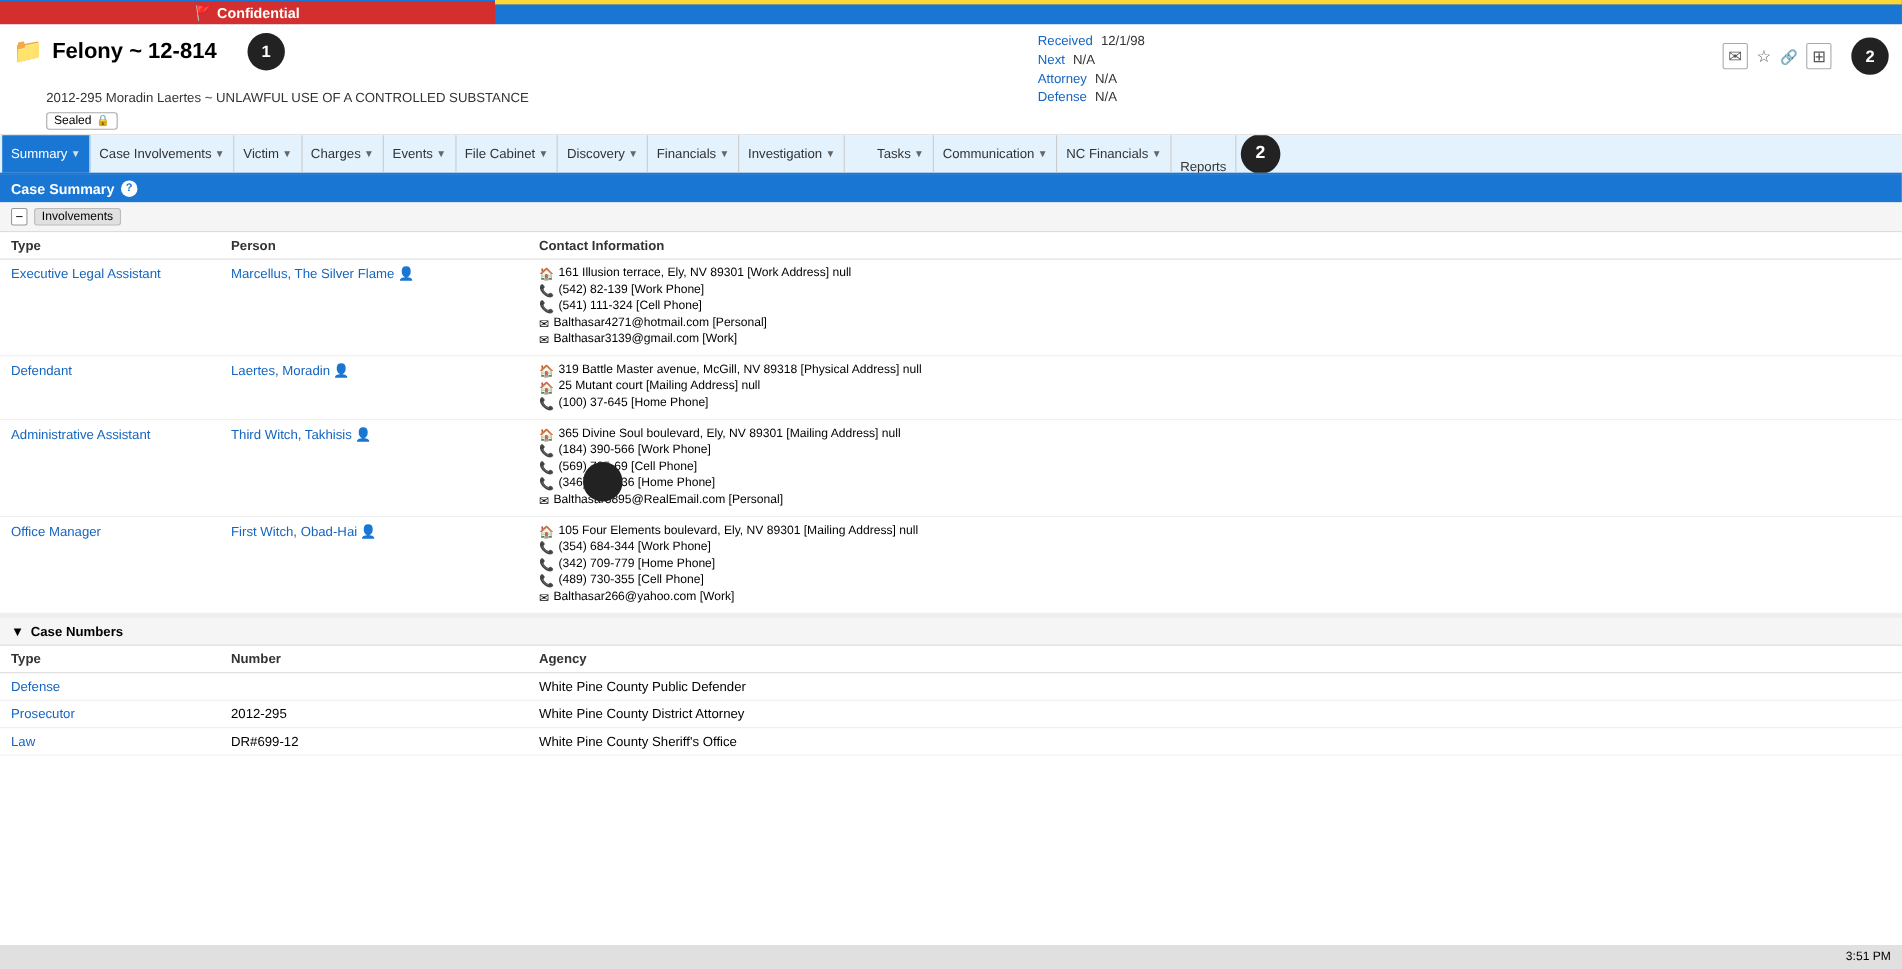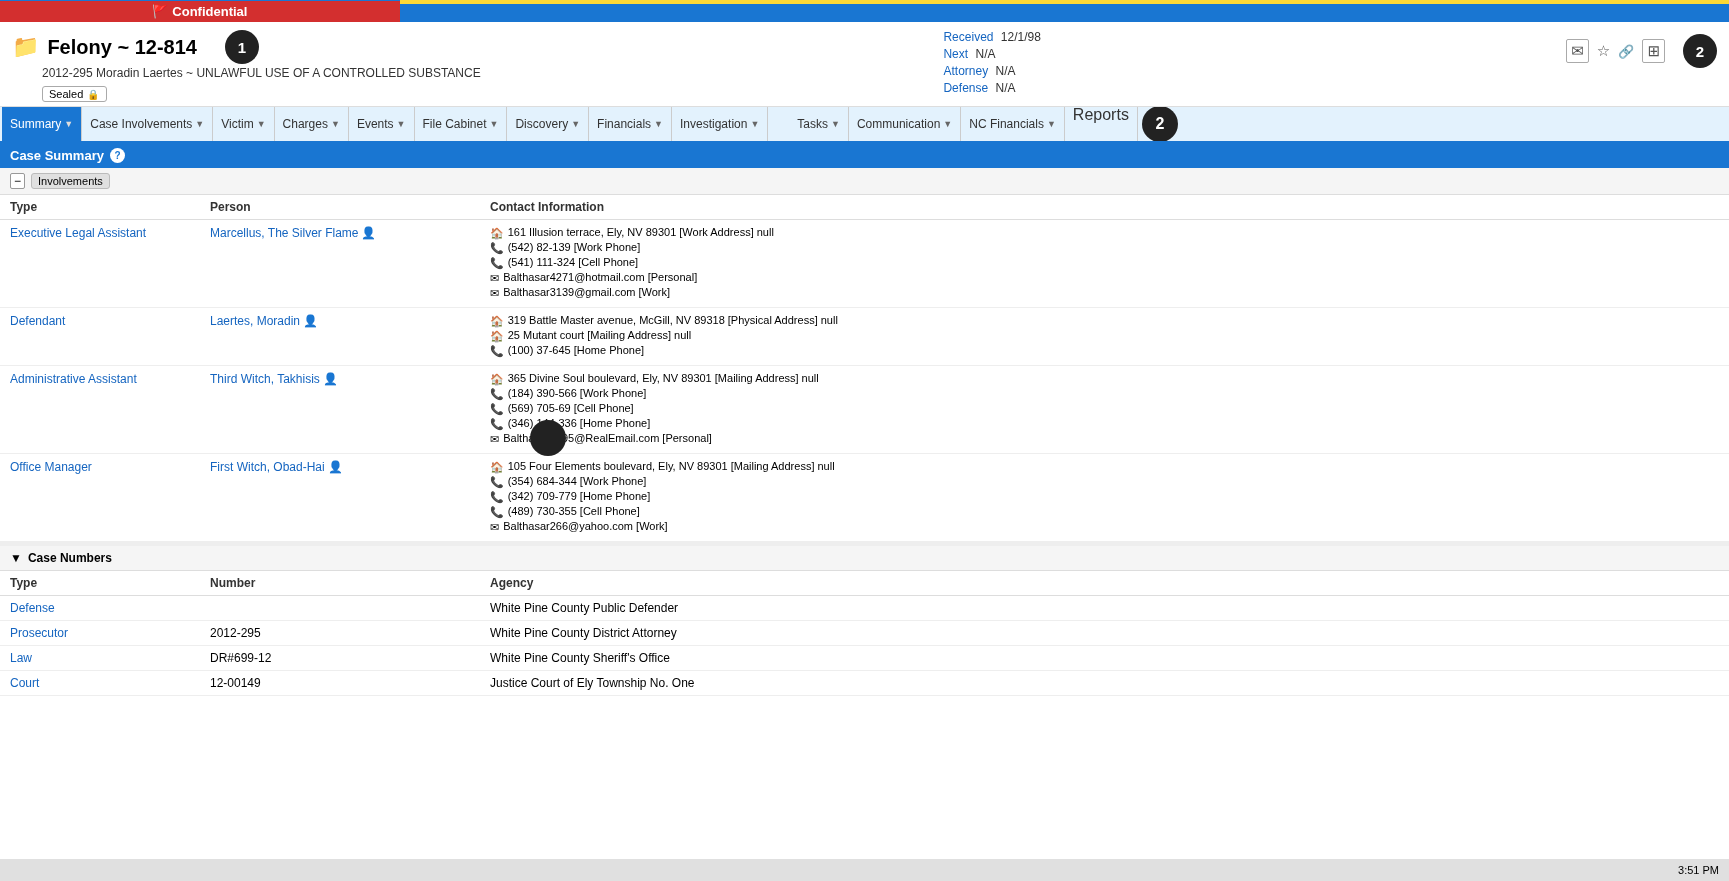--- a/index.html
+++ b/index.html
@@ -2,40 +2,40 @@
 <html><head>
   <meta charset="utf-8">
   <style>
     * { margin: 0; padding: 0; box-sizing: border-box; }
     body { font-family: Arial, sans-serif; font-size: 12px; background: #fff; overflow-x: hidden; }
   </style>
 </head>
 <body>
 
 <div style="background:#1976d2; height:22px; display:flex; align-items:center;">
-  <div style="background:#d32f2f; color:white; text-align:center; padding:3px 0; font-weight:bold; font-size:13px; width:400px;">
+  <div style="background:#d32f2f; color:white; text-align:center; padding:3px 0; font-weight:bold; font-size:13px; width:450px;">
     <span>🚩 Confidential</span>
   </div>
   <div style="flex:1; background:#1976d2; height:22px; position:relative;">
 
     <div style="position:absolute; top:0; left:0; width:100%; height:4px; background:#fdd835;"></div>
   </div>
 </div>
 
 <div style="background:#fff; padding:8px 12px 4px 12px; border-bottom:1px solid #ddd; display:flex; justify-content:space-between; align-items:flex-start;">
   <div>
     <div style="font-size:20px; font-weight:bold; display:flex; align-items:center; gap:8px;">
       <span style="color:#f5a623; font-size:22px;">📁</span>
       <span>Felony ~ 12-814</span>
 
       <div style="width:34px; height:34px; background:#222; border-radius:50%; color:white; font-size:15px; font-weight:bold; display:inline-flex; align-items:center; justify-content:center; margin-left:20px;">
         <span>1</span>
       </div>
     </div>
-    <div style="font-size:12px; color:#333; margin-top:2px; margin-left:30px;">2012-295 Moradin Laertes ~ UNLAWFUL USE OF A CONTROLLED SUBSTANCE</div>
+    <div style="font-size:12px; color:#333; margin-top:18px; margin-left:30px;">2012-295 Moradin Laertes ~ UNLAWFUL USE OF A CONTROLLED SUBSTANCE</div>
     <div style="display:inline-flex; align-items:center; gap:4px; border:1px solid #aaa; border-radius:3px; padding:1px 6px; font-size:11px; margin-top:6px; margin-left:30px; cursor:pointer;">
       <span>Sealed</span>
       <span style="font-size:10px;">🔒</span>
     </div>
   </div>
 
   <div style="font-size:12px; min-width:200px; margin-left:40px;">
     <div style="margin-bottom:3px;">
       <span style="color:#1565c0;">Received</span>
       <span style="color:#333; margin-left:4px;">12/1/98</span>
@@ -108,21 +108,21 @@
     <span style="font-size:9px; color:#666;">▼</span>
   </div>
   <div style="display:inline-flex; align-items:center; padding:0 8px; height:36px; cursor:pointer; font-size:12px; color:#333; white-space:nowrap; border-right:1px solid #ccc; gap:3px;">
     <span>Communication</span>
     <span style="font-size:9px; color:#666;">▼</span>
   </div>
   <div style="display:inline-flex; align-items:center; padding:0 8px; height:36px; cursor:pointer; font-size:12px; color:#333; white-space:nowrap; border-right:1px solid #ccc; gap:3px;">
     <span>NC Financials</span>
     <span style="font-size:9px; color:#666;">▼</span>
   </div>
-  <div style="display:inline-flex; align-items:flex-start; padding:0 8px; height:36px; cursor:pointer; font-size:16px; color:#333; white-space:nowrap; border-right:1px solid #ccc; gap:3px;">
+  <div style="display:inline-flex; align-items:flex-end; padding:0 8px; height:36px; cursor:pointer; font-size:12px; color:#333; white-space:nowrap; border-right:1px solid #ccc; gap:3px;">
     <span>Reports</span>
   </div>
 
   <div style="width:36px; height:36px; background:#222; border-radius:50%; color:white; font-size:16px; font-weight:bold; display:inline-flex; align-items:center; justify-content:center; margin-left:4px; flex-shrink:0;">
     <span>2</span>
   </div>
 </div>
 
 <div>
   <div style="background:#1976d2; color:white; padding:5px 10px; font-size:13px; font-weight:bold; display:flex; align-items:center; gap:6px;">
@@ -266,25 +266,20 @@
         <tr style="border-bottom: 1px solid rgb(238, 238, 238); border-radius: 12px;">
           <td style="padding: 5px 10px; font-size: 12px;"><a href="#" style="color: rgb(21, 101, 192); text-decoration: none;">Prosecutor</a></td>
           <td style="padding: 5px 10px; font-size: 12px;">2012-295</td>
           <td style="padding: 5px 10px; font-size: 12px;">White Pine County District Attorney</td>
         </tr>
         <tr style="border-bottom: 1px solid rgb(238, 238, 238);">
           <td style="padding: 5px 10px; font-size: 12px;"><a href="#" style="color: rgb(21, 101, 192); text-decoration: none;">Law</a></td>
           <td style="padding: 5px 10px; font-size: 12px;">DR#699-12</td>
           <td style="padding: 5px 10px; font-size: 12px;">White Pine County Sheriff's Office</td>
         </tr>
-        <tr style="border-bottom: 1px solid rgb(238, 238, 238);">
-          <td style="padding: 5px 10px; font-size: 12px;"><a href="#" style="color: rgb(21, 101, 192); text-decoration: none;">Court</a></td>
-          <td style="padding: 5px 10px; font-size: 12px;">12-00149</td>
-          <td style="padding: 5px 10px; font-size: 12px;">Justice Court of Ely Township No. One</td>
-        </tr>
       </tbody>
   </table>
 </div>
 
 <div style="position:fixed; bottom:0; left:0; right:0; background:#e0e0e0; height:22px; display:flex; align-items:center; padding:0 10px; font-size:11px; justify-content:flex-end;">
   <span>3:51 PM</span>
 </div>
 
 <div style="position:fixed; left:530px; top:420px; width:36px; height:36px; background:#222; border-radius:50%; color:white; font-size:16px; font-weight:bold; display:inline-flex; align-items:center; justify-content:center; z-index:100; pointer-events:none;">
   <span></span>

